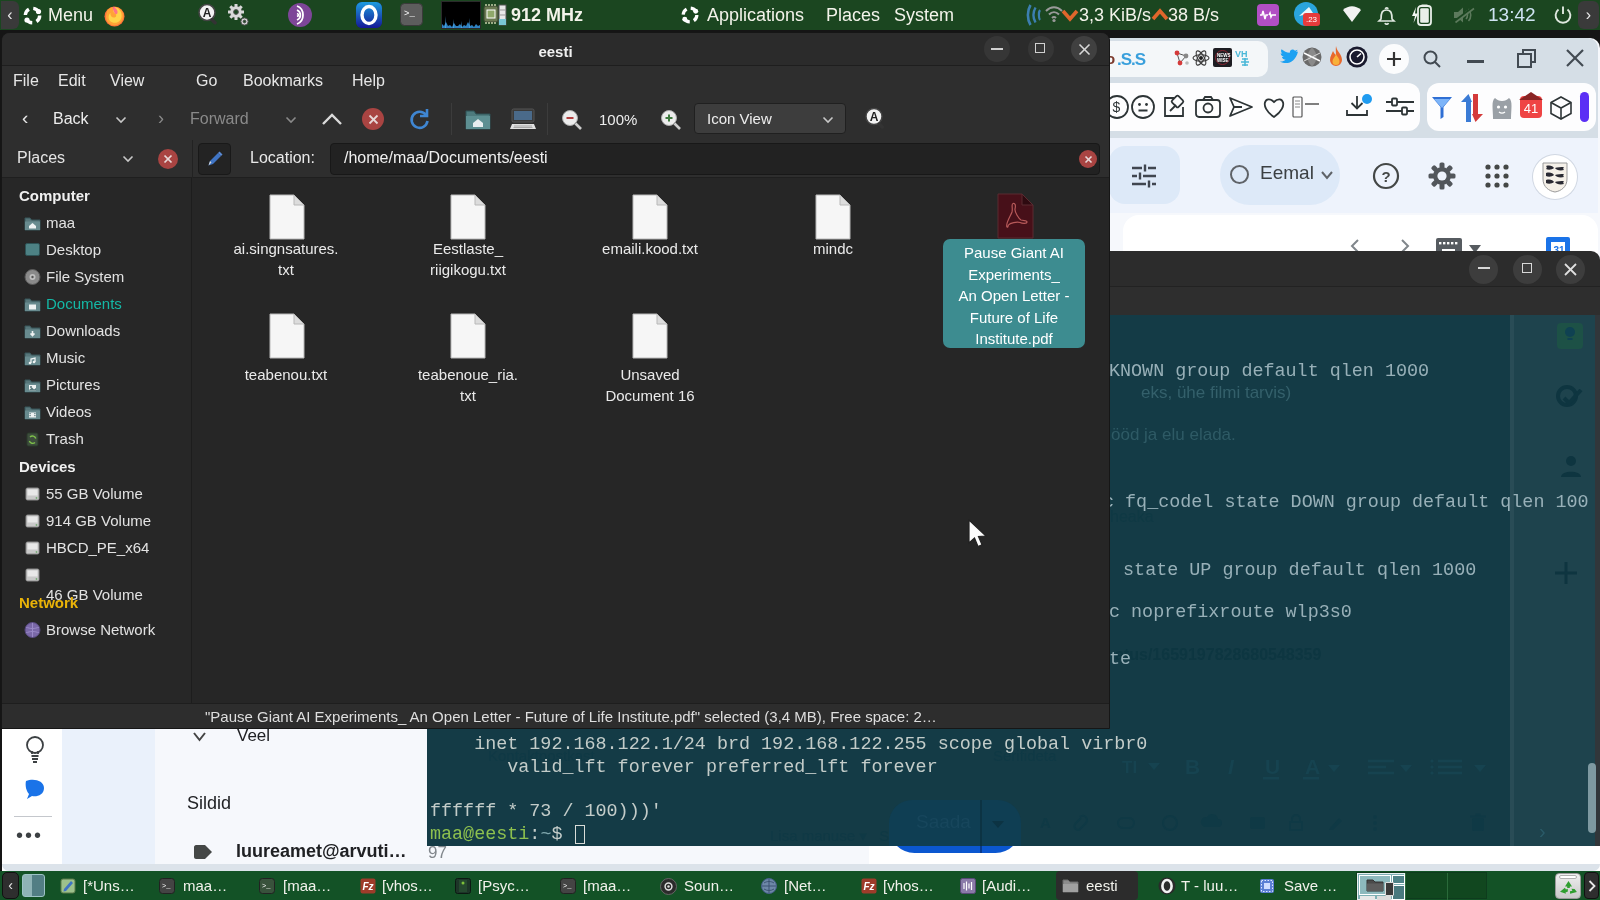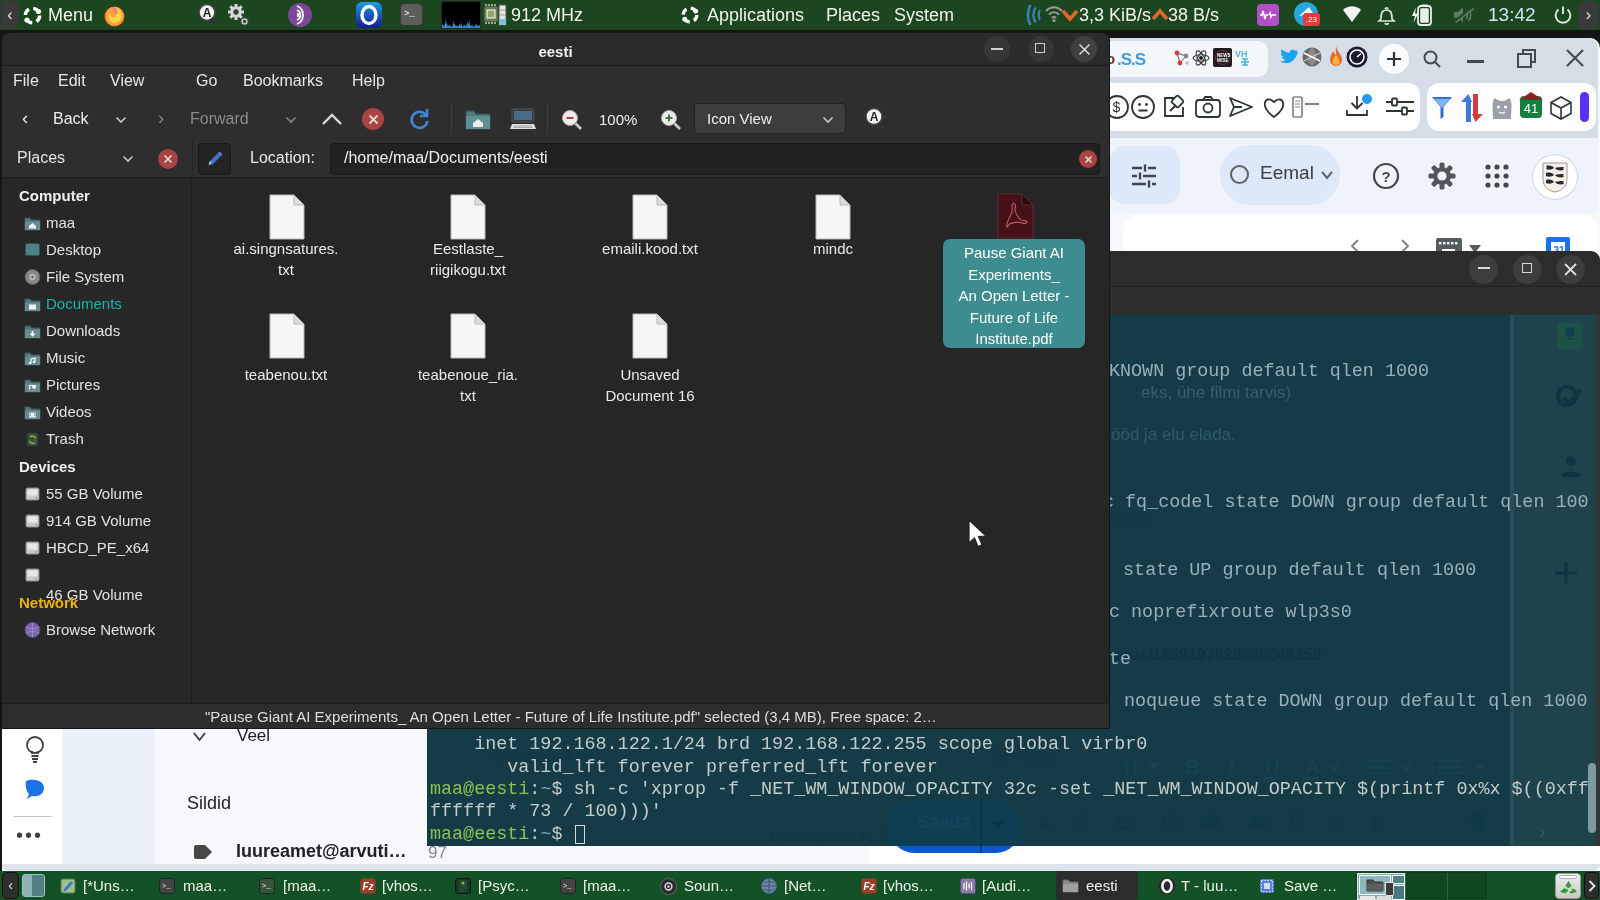--- a/index.html
+++ b/index.html
@@ -168,21 +168,21 @@
     <svg class="abs" style="left:1458px;top:56px;" width="24" height="28" viewBox="0 0 24 28">
         <path d="M8 28 L8 8 L3 8 L10.5 0 L14 8 L13 8 L13 28Z" fill="#3a7bd5" transform="translate(-2 0)"></path>
         <path d="M16 0 L16 20 L21 20 L13.5 28 L10 20 L11 20 L11 0Z" fill="#d43a3a" transform="translate(2 0)"></path>
       </svg>
     <svg class="abs" style="left:1487px;top:57px;" width="26" height="26" viewBox="0 0 26 26">
         <path d="M4 24 C4 14 2 6 6 3 C8 5 10 6 13 6 C16 6 18 5 20 3 C24 6 22 14 22 24 Z" fill="#9aa0a6"></path>
         <circle cx="9.5" cy="12" r="1.6" fill="#fff"></circle>
         <circle cx="16.5" cy="12" r="1.6" fill="#fff"></circle>
         <path d="M10 17 C12 18.5 14 18.5 16 17" stroke="#fff" stroke-width="1.4" fill="none"></path>
       </svg>
-    <div class="abs" style="left:1518px;top:58px;width:22px;height:22px;background:#15803d;border-radius:4px;color:#fff;font-size:13px;text-align:center;line-height:26px;">41</div>
+    <div class="abs" style="left:1518px;top:58px;width:22px;height:22px;background:#ef4444;border-radius:4px;color:#fff;font-size:13px;text-align:center;line-height:26px;">41</div>
     <svg class="abs" style="left:1515px;top:53px;" width="28" height="9" viewBox="0 0 28 9">
         <path d="M2 9 L14 1 L26 9Z" fill="#8a2424"></path>
       </svg>
     <svg class="abs" style="left:1546px;top:57px;" width="26" height="26" viewBox="0 0 26 26">
         <g fill="none" stroke="#2d3436" stroke-width="1.6">
           <path d="M13 2 L23 7.5 L23 18.5 L13 24 L3 18.5 L3 7.5 Z"></path>
           <path d="M3 7.5 L13 13 L23 7.5 M13 13 L13 24"></path>
         </g>
       </svg>
 
@@ -368,21 +368,20 @@
       <div class="abs" style="left:714px;top:68px;font-size:17px;color:#34606b;">eks, ühe filmi tarvis)</div>
       <div class="abs" style="left:684px;top:110px;font-size:17px;color:#2e5a65;">ööd ja elu elada.</div>
       <div class="abs" style="left:683px;top:193px;font-size:16px;color:#0f3944;">heaka</div>
       <div class="abs" style="left:688px;top:331px;font-size:16px;color:#0d3641;font-weight:bold;">atus/1659197828680548359</div>
 
       <div class="abs mono" style="left:682px;top:46px;color:#98b0b8;">KNOWN group default qlen 1000</div>
       <div class="abs mono" style="left:676px;top:177px;color:#98b0b8;">c fq_codel state DOWN group default qlen 100</div>
       <div class="abs mono" style="left:674px;top:245px;color:#98b0b8;">| state UP group default qlen 1000</div>
       <div class="abs mono" style="left:682px;top:287px;color:#98b0b8;">c noprefixroute wlp3s0</div>
       <div class="abs mono" style="left:682px;top:334px;color:#98b0b8;">te</div>
-      <div class="abs mono" style="left:697px;top:376px;color:#98b0b8;">noqueue state DOWN group default qlen 1000</div>
 
       <div class="abs" style="left:566px;top:432px;font-size:15px;color:#0f3945;">Serifideta</div>
       <div class="abs" style="left:61px;top:432px;font-size:15px;color:#0f3945;">Kontaktpostkast</div>
       <svg class="abs" style="left:695px;top:438px;" width="400" height="28" viewBox="0 0 400 28">
         <g fill="#164350" font-family="Liberation Sans" font-weight="bold" font-size="21">
           <text x="0" y="20" font-size="17">TI</text>
             <path d="M26 10 L38 10 L32 17Z"></path>
           <text x="63" y="21">B</text>
           <text x="106" y="21" font-style="italic">I</text>
           <text x="143" y="21">U</text>
@@ -431,21 +430,20 @@
             <rect x="3" y="5" width="12" height="13" rx="1.5"></rect>
             <rect x="1" y="2.5" width="16" height="2"></rect>
             <rect x="6.5" y="0.5" width="5" height="2"></rect>
           </g>
         </svg>
       <div class="abs" style="left:1112px;top:505px;font-size:20px;color:#2a5a68;">›</div>
       <div class="abs" style="left:1161px;top:448px;width:8px;height:70px;background:#7e99a1;border-radius:4px;"></div>
 
       <div class="abs mono" style="left:3px;top:419px;color:#c3ccc9;">    inet 192.168.122.1/24 brd 192.168.122.255 scope global virbr0</div>
       <div class="abs mono" style="left:3px;top:442px;color:#c3ccc9;">       valid_lft forever preferred_lft forever</div>
-      <div class="abs mono" style="left:3px;top:464px;"><span style="color:#8dc04e;">maa@eesti</span><span style="color:#c3ccc9;">:</span><span style="color:#7fa7ad;">~</span><span style="color:#c3ccc9;">$ sh -c 'xprop -f _NET_WM_WINDOW_OPACITY 32c -set _NET_WM_WINDOW_OPACITY $(printf 0x%x $((0xff</span></div>
       <div class="abs mono" style="left:3px;top:486px;color:#c3ccc9;">ffffff * 73 / 100)))'</div>
       <div class="abs mono" style="left:3px;top:509px;"><span style="color:#8dc04e;">maa@eesti</span><span style="color:#c3ccc9;">:</span><span style="color:#7fa7ad;">~</span><span style="color:#c3ccc9;">$ </span></div>
       <div class="abs" style="left:148px;top:510px;width:10px;height:19px;border:1.6px solid #d8dcd8;"></div>
     </div>
   </div>
 
   <div id="fm">
 
     <div class="abs" style="left:0;top:0;width:1107px;height:32px;background:#2b2b2b;border-radius:8px 8px 0 0;"></div>
     <div class="abs" style="left:0;top:10px;width:1107px;text-align:center;color:#f0f0f0;font-size:15px;font-weight:bold;">eesti</div>
@@ -816,21 +814,21 @@
           <line x1="9" y1="19" x2="9" y2="21"></line>
           <line x1="12" y1="19" x2="12" y2="21"></line>
         </g>
       <rect x="16" y="2" width="7" height="20" fill="#e8e8e8" stroke="#555"></rect>
       <rect x="16" y="16" width="7" height="6" fill="#79c7d4"></rect>
       <g stroke="#999" stroke-width="1">
           <line x1="16" y1="7" x2="23" y2="7"></line>
           <line x1="16" y1="12" x2="23" y2="12"></line>
         </g>
     </svg>
-    <div class="abs txt" style="left:511px;top:0;">912 MHz</div>
+    <div class="abs txt" style="left:511px;top:0;font-weight:bold;">912 MHz</div>
 
     <svg class="abs" style="left:680px;top:5px;" width="20" height="20" viewBox="0 0 21 21">
       <g fill="none" stroke="#ffffff" stroke-width="3.4">
           <circle cx="10.5" cy="10.5" r="7.2" stroke-dasharray="7 4.5"></circle>
         </g>
       <circle cx="5" cy="15" r="2.6" fill="#fff"></circle>
         <circle cx="16.5" cy="6.5" r="2.6" fill="#fff"></circle>
     </svg>
     <div class="abs txt" style="left:707px;top:0;">Applications</div>
     <div class="abs txt" style="left:826px;top:0;">Places</div>

